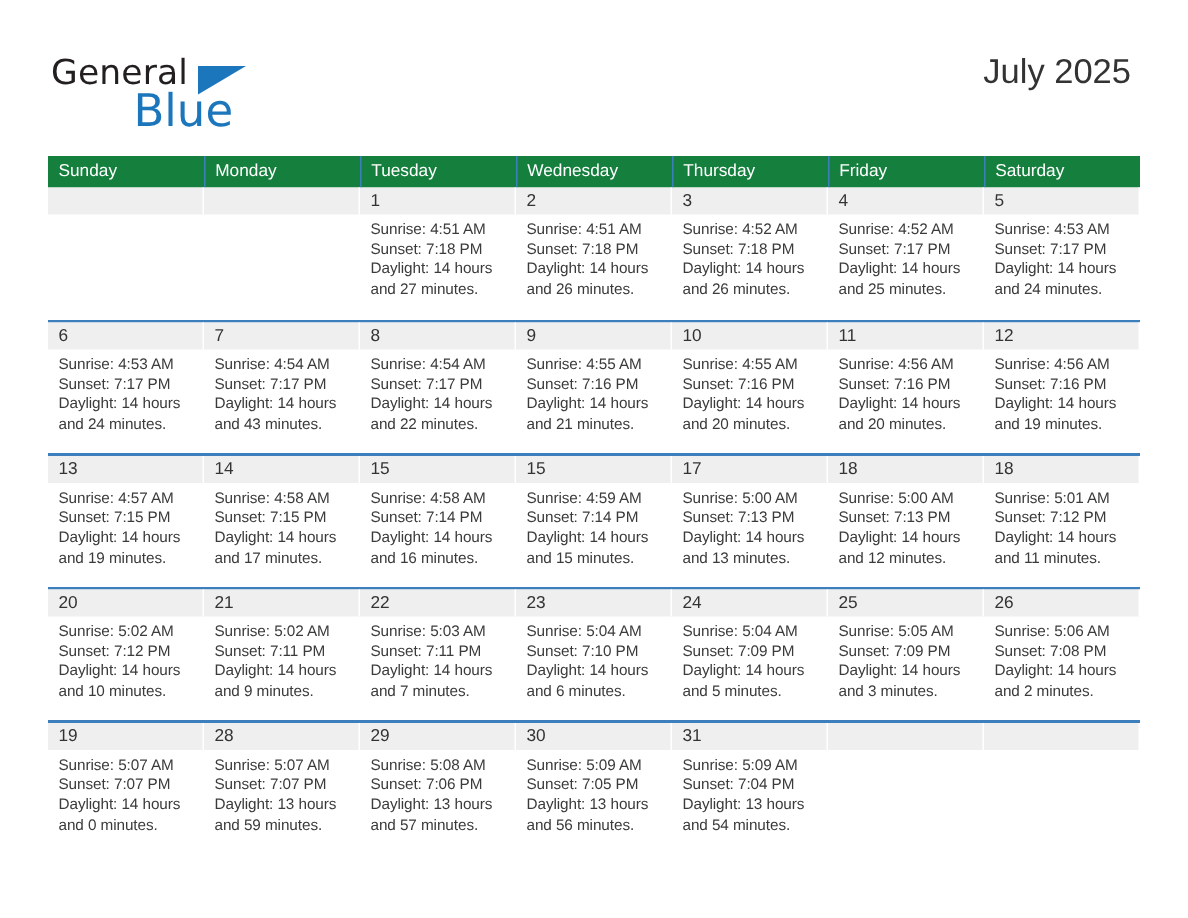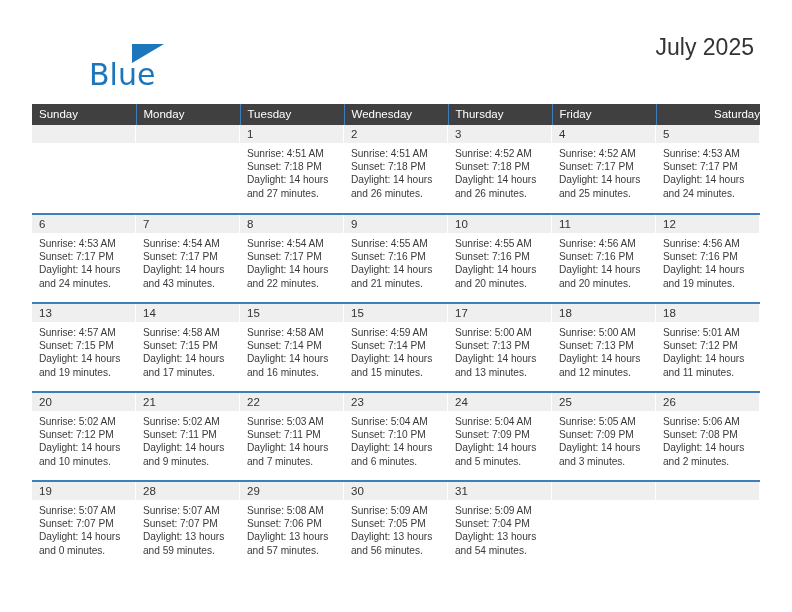--- a/index.html
+++ b/index.html
@@ -95,33 +95,33 @@
     width: 728px;
     border-collapse: collapse;
     table-layout: fixed;
   }
   .calendar th, .calendar td {
     padding: 0;
     margin: 0;
     vertical-align: top;
   }
   .dow-row th {
-    background: #404040;
+    background: #15803d;
     color: #ffffff;
     font-size: 11.5px;
     font-weight: 400;
     text-align: left;
     height: 21px;
     line-height: 21px;
     padding-left: 7px;
     box-sizing: border-box;
     border-right: 1px solid #3d7ebd;
     margin-top: 41px;
   }
-  .dow-row th:last-child { border-right: none; text-align: right; }
+  .dow-row th:last-child { border-right: none; }
 
   .week-row td {
     width: 104px;
     height: 89px;
     box-sizing: border-box;
     border-top: 2px solid #3d7ebd;
     background: #ffffff;
     position: relative;
   }
   .week-row.first-week td {
@@ -158,20 +158,21 @@
   }
 </style>
 </head>
 <body>
 
 <div class="page">
 
   <div class="header">
 
     <div class="logo">
+      <span class="logo-general">General</span>
       <span class="logo-triangle"></span>
       <span class="logo-blue">Blue</span>
     </div>
 
     <div class="title-block">
       <div class="cal-title">July 2025</div>
     </div>
 
   </div>
 

